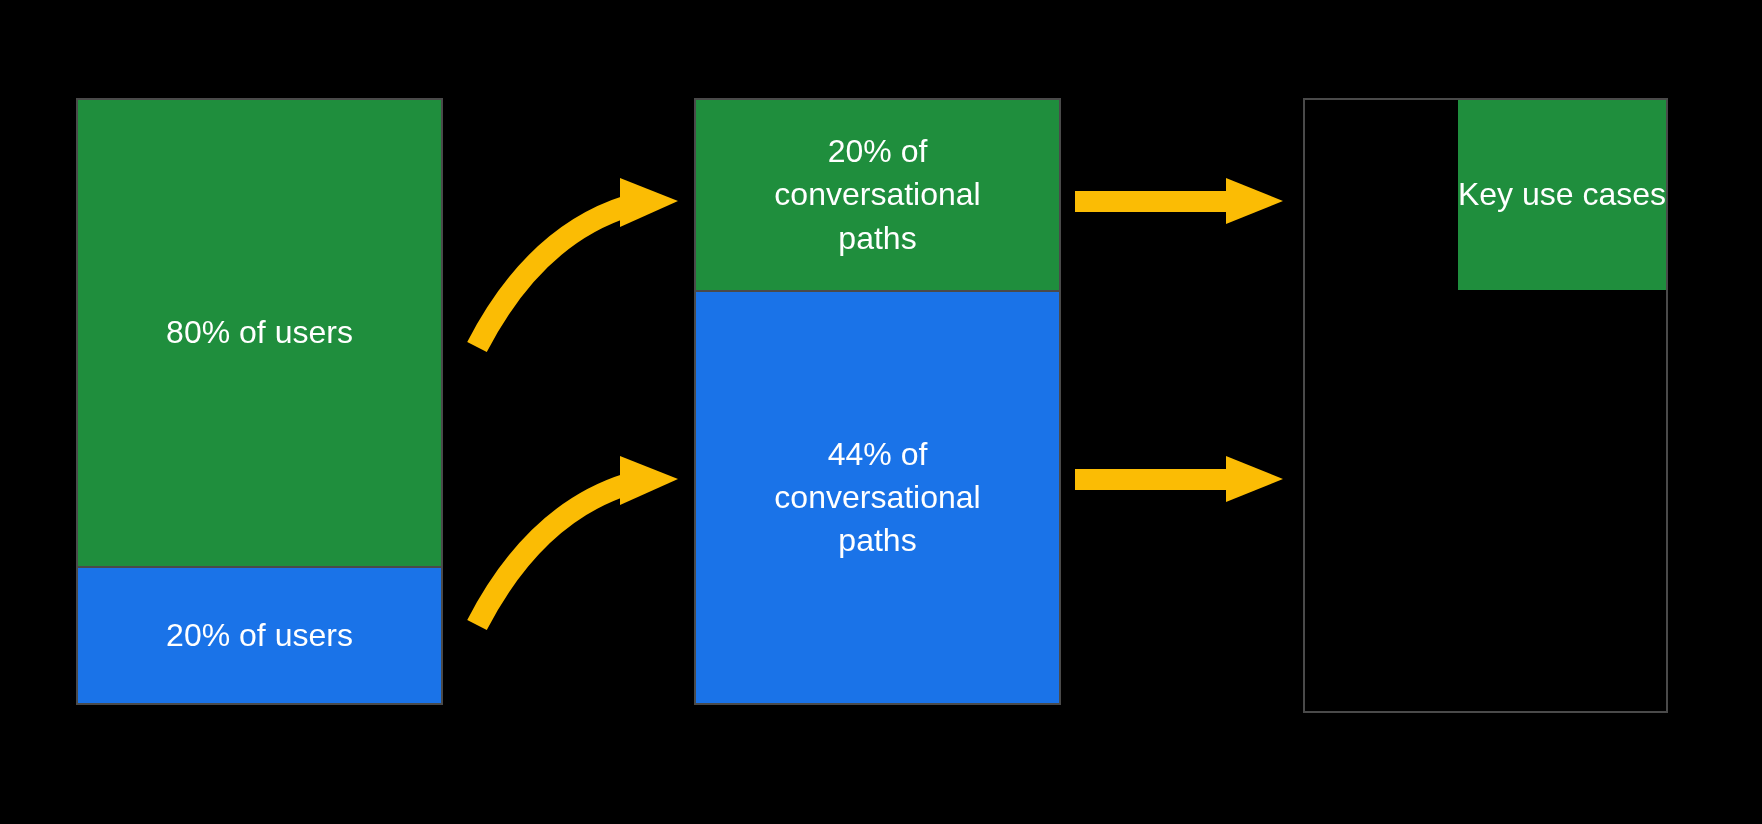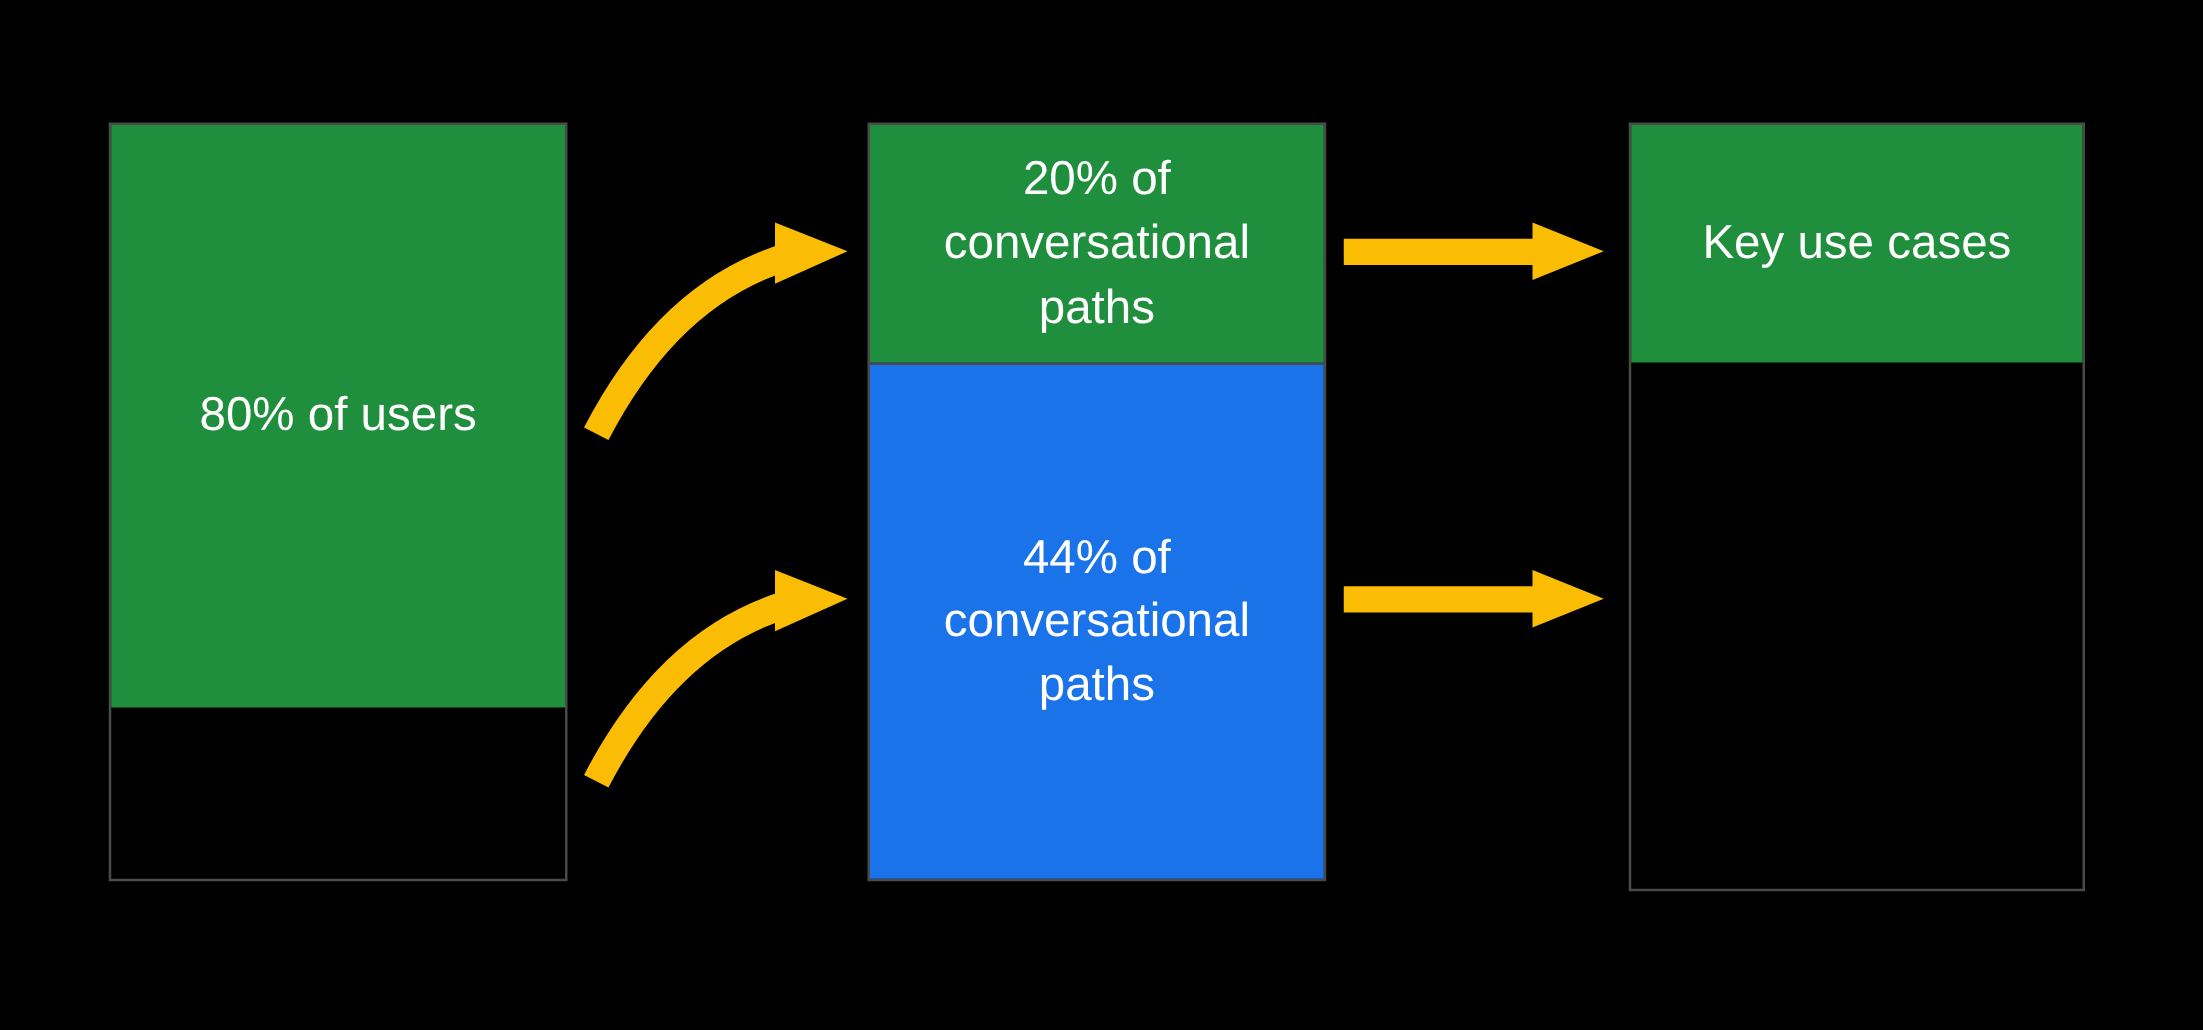--- a/index.html
+++ b/index.html
@@ -21,56 +21,59 @@
     flex-direction: column;
     box-sizing: border-box;
     border: 2px solid var(--border, #4a4a4a);
   }
   .segment {
     display: flex;
     align-items: center;
     justify-content: center;
     text-align: center;
     color: var(--text, #fff);
-    font-size: 38px;
+    font-size: 32px;
     line-height: 1.35;
     box-sizing: border-box;
   }
   .segment.green { background: var(--green, #1f8e3d); }
   .segment.blue  { background: var(--blue, #1a73e8); flex: 1; border-top: 2px solid var(--border, #4a4a4a); }
   .segment .label { max-width: 280px; }
   .arrows-overlay {
     position: absolute;
     left: 0; top: 0;
     width: 1762px;
     height: 824px;
     pointer-events: none;
   }
 </style>
 </head>
 <body>
 
 <div class="canvas">
 
-  <div class="column" style="left:87px; top:98px; width:367px; height:607px;">
+  <div class="column" style="left:76px; top:98px; width:367px; height:607px;">
     <div class="segment green" style="height:466px;">
       <span class="label">80% of users</span>
+    </div>
+    <div class="segment blue">
+      <span class="label">20% of users</span>
     </div>
   </div>
 
   <div class="column" style="left:694px; top:98px; width:367px; height:607px;">
     <div class="segment green" style="height:190px;">
       <span class="label">20% of conversational paths</span>
     </div>
     <div class="segment blue">
       <span class="label">44% of conversational paths</span>
     </div>
   </div>
 
-  <div class="column" style="left:1303px; top:98px; width:365px; height:615px;">
+  <div class="column" style="left:1303px; top:98px; width:365px; height:615px;align-items:flex-end;">
     <div class="segment green" style="height:190px;">
       <span class="label">Key use cases</span>
     </div>
   </div>
 
   <svg class="arrows-overlay" viewBox="0 0 1762 824">
     <g>
       <path d="M477,347 Q535,235 628,206" style="fill:none; stroke:var(--arrow,#fbbc04); stroke-width:22;"></path>
       <polygon points="620,178 678,201 620,227" style="fill:var(--arrow,#fbbc04);"></polygon>
     </g>

